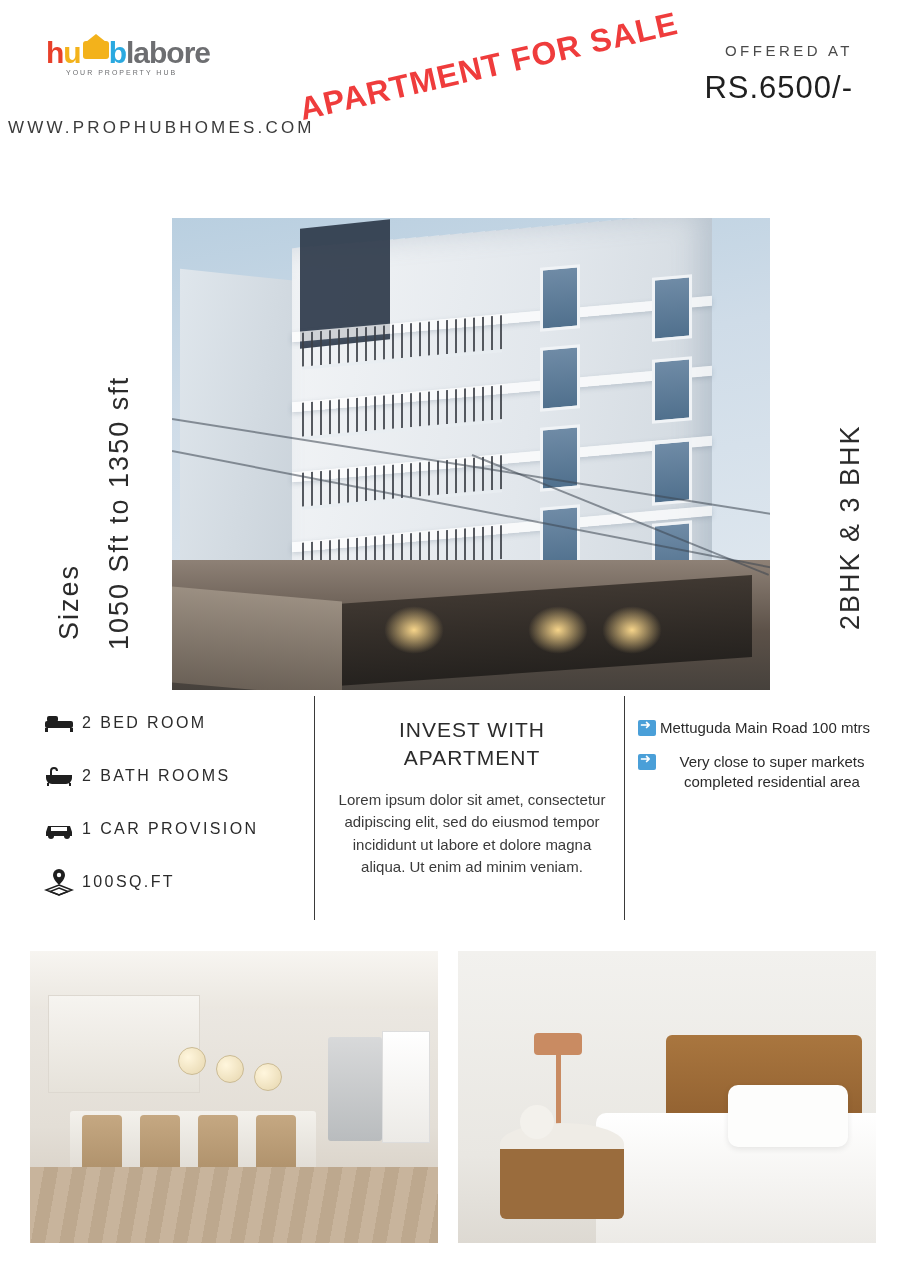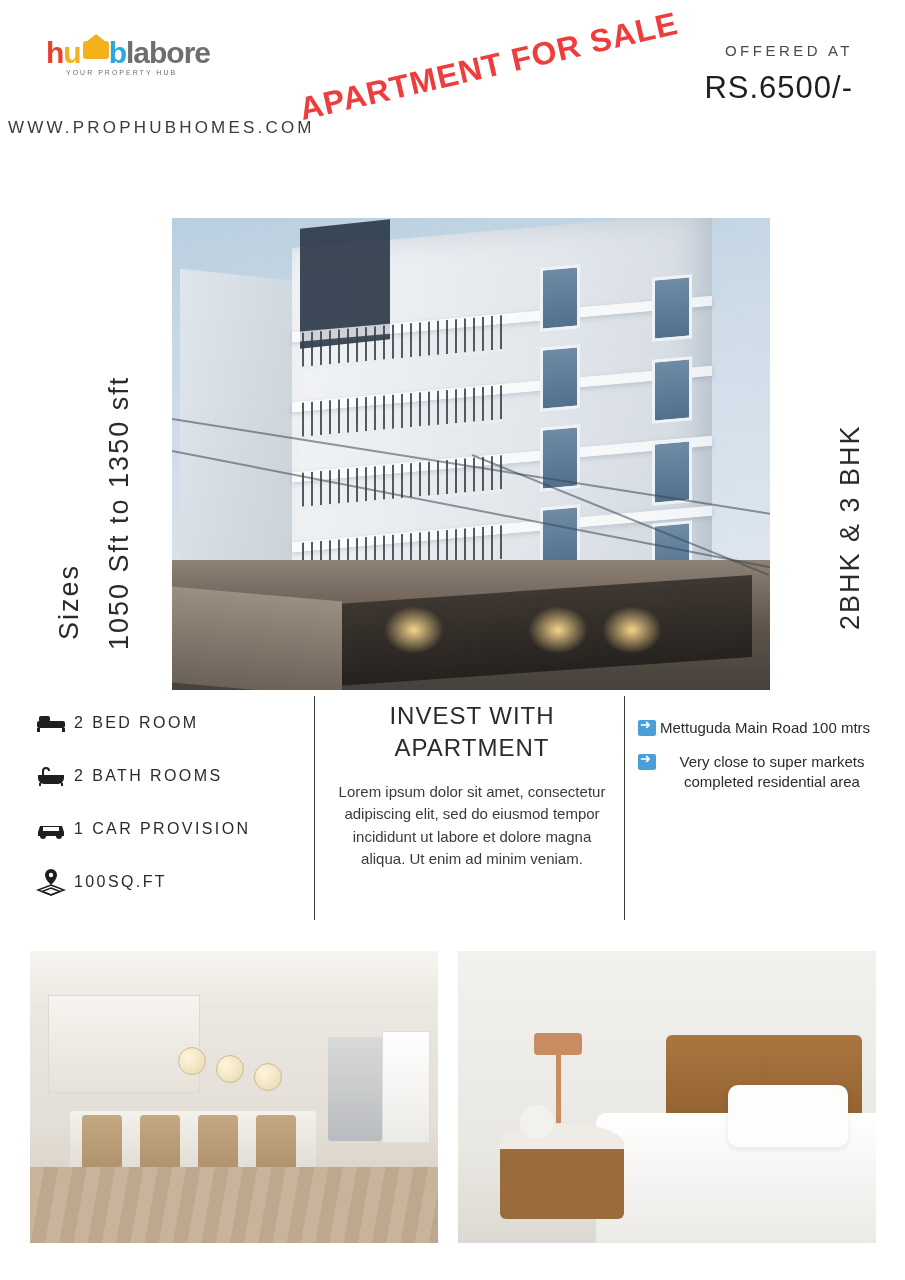--- a/index.html
+++ b/index.html
@@ -251,21 +251,21 @@
     position: absolute;
     left: 0; bottom: 0;
     width: 170px; height: 96px;
     background: linear-gradient(180deg, #9b8f82, #6b6157);
     transform: skewY(5deg);
   }
 
   
   .features {
     position: absolute;
-    left: 28px;
+    left: 36px;
     top: 696px;
     width: 282px;
   }
   .feat-row {
     display: flex;
     align-items: center;
     height: 53px;
   }
   .feat-icon {
     width: 46px;
@@ -292,22 +292,22 @@
   .vline.two { left: 624px; }
 
   .invest {
     position: absolute;
     left: 330px;
     top: 700px;
     width: 284px;
     text-align: center;
   }
   .invest h2 {
-    margin: 0;
-    font-size: 24px;
+    margin: 16px;
+    font-size: 21px;
     font-weight: normal;
     letter-spacing: 1px;
     color: #2b2b2b;
     line-height: 1.35;
     text-align: center;
   }
   .invest p {
     margin: 16px 0 0 0;
     font-size: 15px;
     line-height: 1.5;

